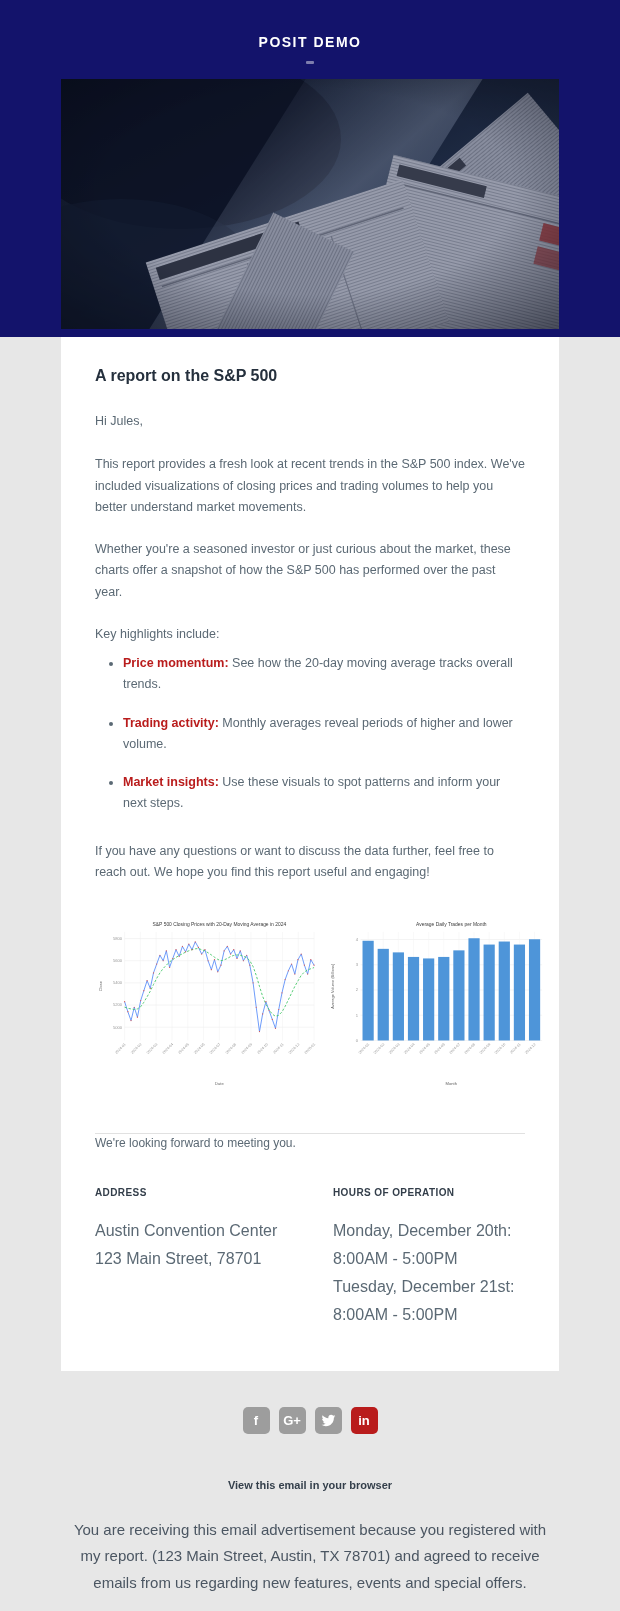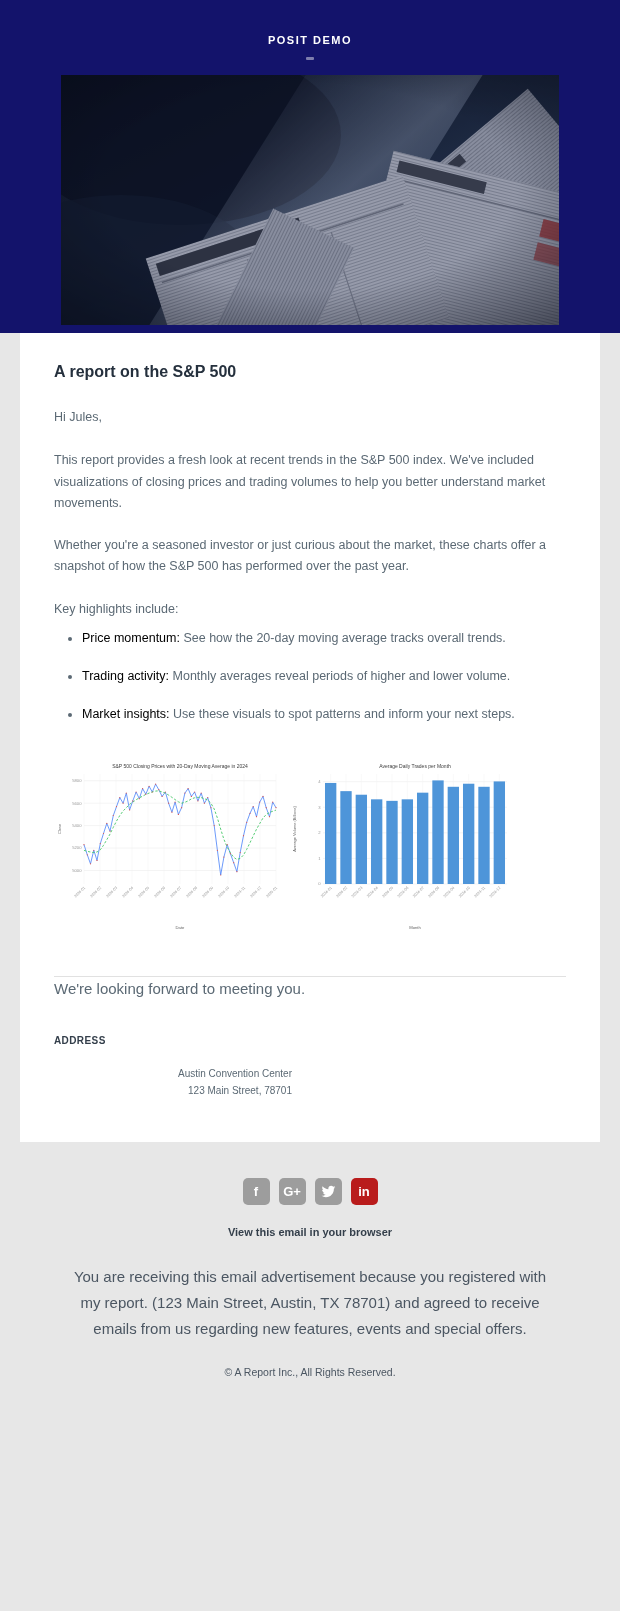--- a/index.html
+++ b/index.html
@@ -7,56 +7,56 @@
   body {
     width:620px;
     background:#e7e7e7;
     font-family:"Liberation Sans","DejaVu Sans",sans-serif;
     -webkit-font-smoothing:antialiased;
   }
   .page { width:620px; overflow:hidden; }
 
   
   .header-band { background:#13136b; padding:34px 0 8px; text-align:center; }
-  .brand { color:#ffffff; font-size:11px; font-weight:bold; letter-spacing:1.5px; }
+  .brand { color:#ffffff; font-size:14px; font-weight:bold; letter-spacing:1.5px; }
   .brand-mark { width:8px; height:3px; background:rgba(255,255,255,.45); margin:11px auto 15px; border-radius:1px; }
   .hero-wrap { width:498px; margin:0 auto; }
   .hero-wrap svg { display:block; }
 
   
-  .card { width:580px; margin:0 auto; background:#ffffff; padding:30px 34px 42px; }
+  .card { width:498px; margin:0 auto; background:#ffffff; padding:30px 34px 42px; }
   .report-title { font-size:16px; font-weight:bold; color:#25303d; margin:0 0 26px; }
   .para { font-size:12.5px; color:#5b6974; line-height:1.7; margin:0 0 21px; }
   .para.greeting { margin-bottom:22px; }
   .bullets { margin:4px 0 26px; padding-left:28px; }
   .bullets li { font-size:12.5px; color:#5b6974; line-height:1.7; margin-bottom:17px; }
   .bullets li:last-child { margin-bottom:0; }
-  .bullet-lead { font-weight:normal; color:#000000; }
+  .bullet-lead { font-weight:bold; color:#b91c1c; }
   .closing { margin-top:26px; margin-bottom:0; }
 
   .charts-row { display:flex; gap:6px; margin:32px -24px 0 0; }
   .charts-row svg { display:block; }
 
   .divider { border:none; border-top:1px solid #e1e1e1; margin:44px 0 0; }
 
   .visit-title { font-size:16px; font-weight:bold; color:#25303d; margin:32px 0 12px; }
-  .visit-sub { font-size:15px; color:#5b6974; margin:0; line-height:1.6; }
+  .visit-sub { font-size:12px; color:#5b6974; margin:0; line-height:1.6; }
   .info-cols { display:flex; margin-top:34px; }
   .info-col-left { width:238px; }
   .info-col-right { flex:1; }
   .info-label { font-size:10px; font-weight:bold; letter-spacing:.4px; color:#333e4a; margin-bottom:19px; }
-  .info-line { font-size:10px; color:#5b6974; line-height:1.75;text-align:right; }
+  .info-line { font-size:16px; color:#5b6974; line-height:1.75; }
 
   
   .footer { text-align:center; padding:36px 0 26px; }
   .social-row { display:flex; justify-content:center; gap:9px; }
   .social-btn { width:27px; height:27px; background:#9d9d9d; border-radius:5px; color:#fff;
     display:flex; align-items:center; justify-content:center; font-weight:bold; font-size:13px; cursor:pointer; }
   .social-btn svg { display:block; }
-  .view-browser { display:inline-block; margin-top:21px; font-size:11px; font-weight:bold; color:#343f4b; text-decoration:none; }
+  .view-browser { display:inline-block; margin-top:45px; font-size:11px; font-weight:bold; color:#343f4b; text-decoration:none; }
   .disclaimer { width:474px; margin:24px auto 17px; font-size:15px; color:#4b5662; line-height:1.75; }
   .copyright { margin-top:24px; font-size:10.5px; color:#4b5662; }
 </style>
 </head>
 <body>
 
 <div class="page">
 
   <div class="header-band">
     <div class="brand">POSIT DEMO</div>
@@ -124,20 +124,21 @@
     <h1 class="report-title">A report on the S&amp;P 500</h1>
     <p class="para greeting">Hi Jules,</p>
     <p class="para">This report provides a fresh look at recent trends in the S&amp;P 500 index. We've included visualizations of closing prices and trading volumes to help you better understand market movements.</p>
     <p class="para">Whether you're a seasoned investor or just curious about the market, these charts offer a snapshot of how the S&amp;P 500 has performed over the past year.</p>
     <p class="para" style="margin-bottom:8px;">Key highlights include:</p>
     <ul class="bullets">
         <li><span class="bullet-lead">Price momentum:</span><span> See how the 20-day moving average tracks overall trends.</span></li>
         <li><span class="bullet-lead">Trading activity:</span><span> Monthly averages reveal periods of higher and lower volume.</span></li>
         <li><span class="bullet-lead">Market insights:</span><span> Use these visuals to spot patterns and inform your next steps.</span></li>
       </ul>
+    <p class="para closing">If you have any questions or want to discuss the data further, feel free to reach out. We hope you find this report useful and engaging!</p>
 
     <div class="charts-row">
       <svg width="229" height="174" viewBox="0 0 229 174">
           <line x1="30" x2="222" y1="112.53061224489795" y2="112.53061224489795" stroke="#ececec" stroke-width="0.6"></line>
           <text x="27.5" y="113.93061224489796" font-size="4.2" fill="#9a9a9a" text-anchor="end">5000</text>
           <line x1="30" x2="222" y1="90.08163265306123" y2="90.08163265306123" stroke="#ececec" stroke-width="0.6"></line>
           <text x="27.5" y="91.48163265306124" font-size="4.2" fill="#9a9a9a" text-anchor="end">5200</text>
           <line x1="30" x2="222" y1="67.63265306122449" y2="67.63265306122449" stroke="#ececec" stroke-width="0.6"></line>
           <text x="27.5" y="69.0326530612245" font-size="4.2" fill="#9a9a9a" text-anchor="end">5400</text>
           <line x1="30" x2="222" y1="45.183673469387756" y2="45.183673469387756" stroke="#ececec" stroke-width="0.6"></line>
@@ -294,20 +295,27 @@
     <p class="visit-sub">We're looking forward to meeting you.</p>
 
     <div class="info-cols">
       <div class="info-col-left">
         <div class="info-label">ADDRESS</div>
         <div>
             <div class="info-line">Austin Convention Center</div>
             <div class="info-line">123 Main Street, 78701</div>
           </div>
       </div>
+      <div class="info-col-right">
+        <div class="info-label">HOURS OF OPERATION</div>
+        <div>
+            <div class="info-line">Monday, December 20th: 8:00AM - 5:00PM</div>
+            <div class="info-line">Tuesday, December 21st: 8:00AM - 5:00PM</div>
+          </div>
+      </div>
     </div>
   </div>
 
   <div class="footer">
     <div class="social-row">
         <div class="social-btn" style="background: rgb(157, 157, 157);">
           <span>f</span>
         </div>
         <div class="social-btn" style="background: rgb(157, 157, 157);">
           <span>G+</span>

